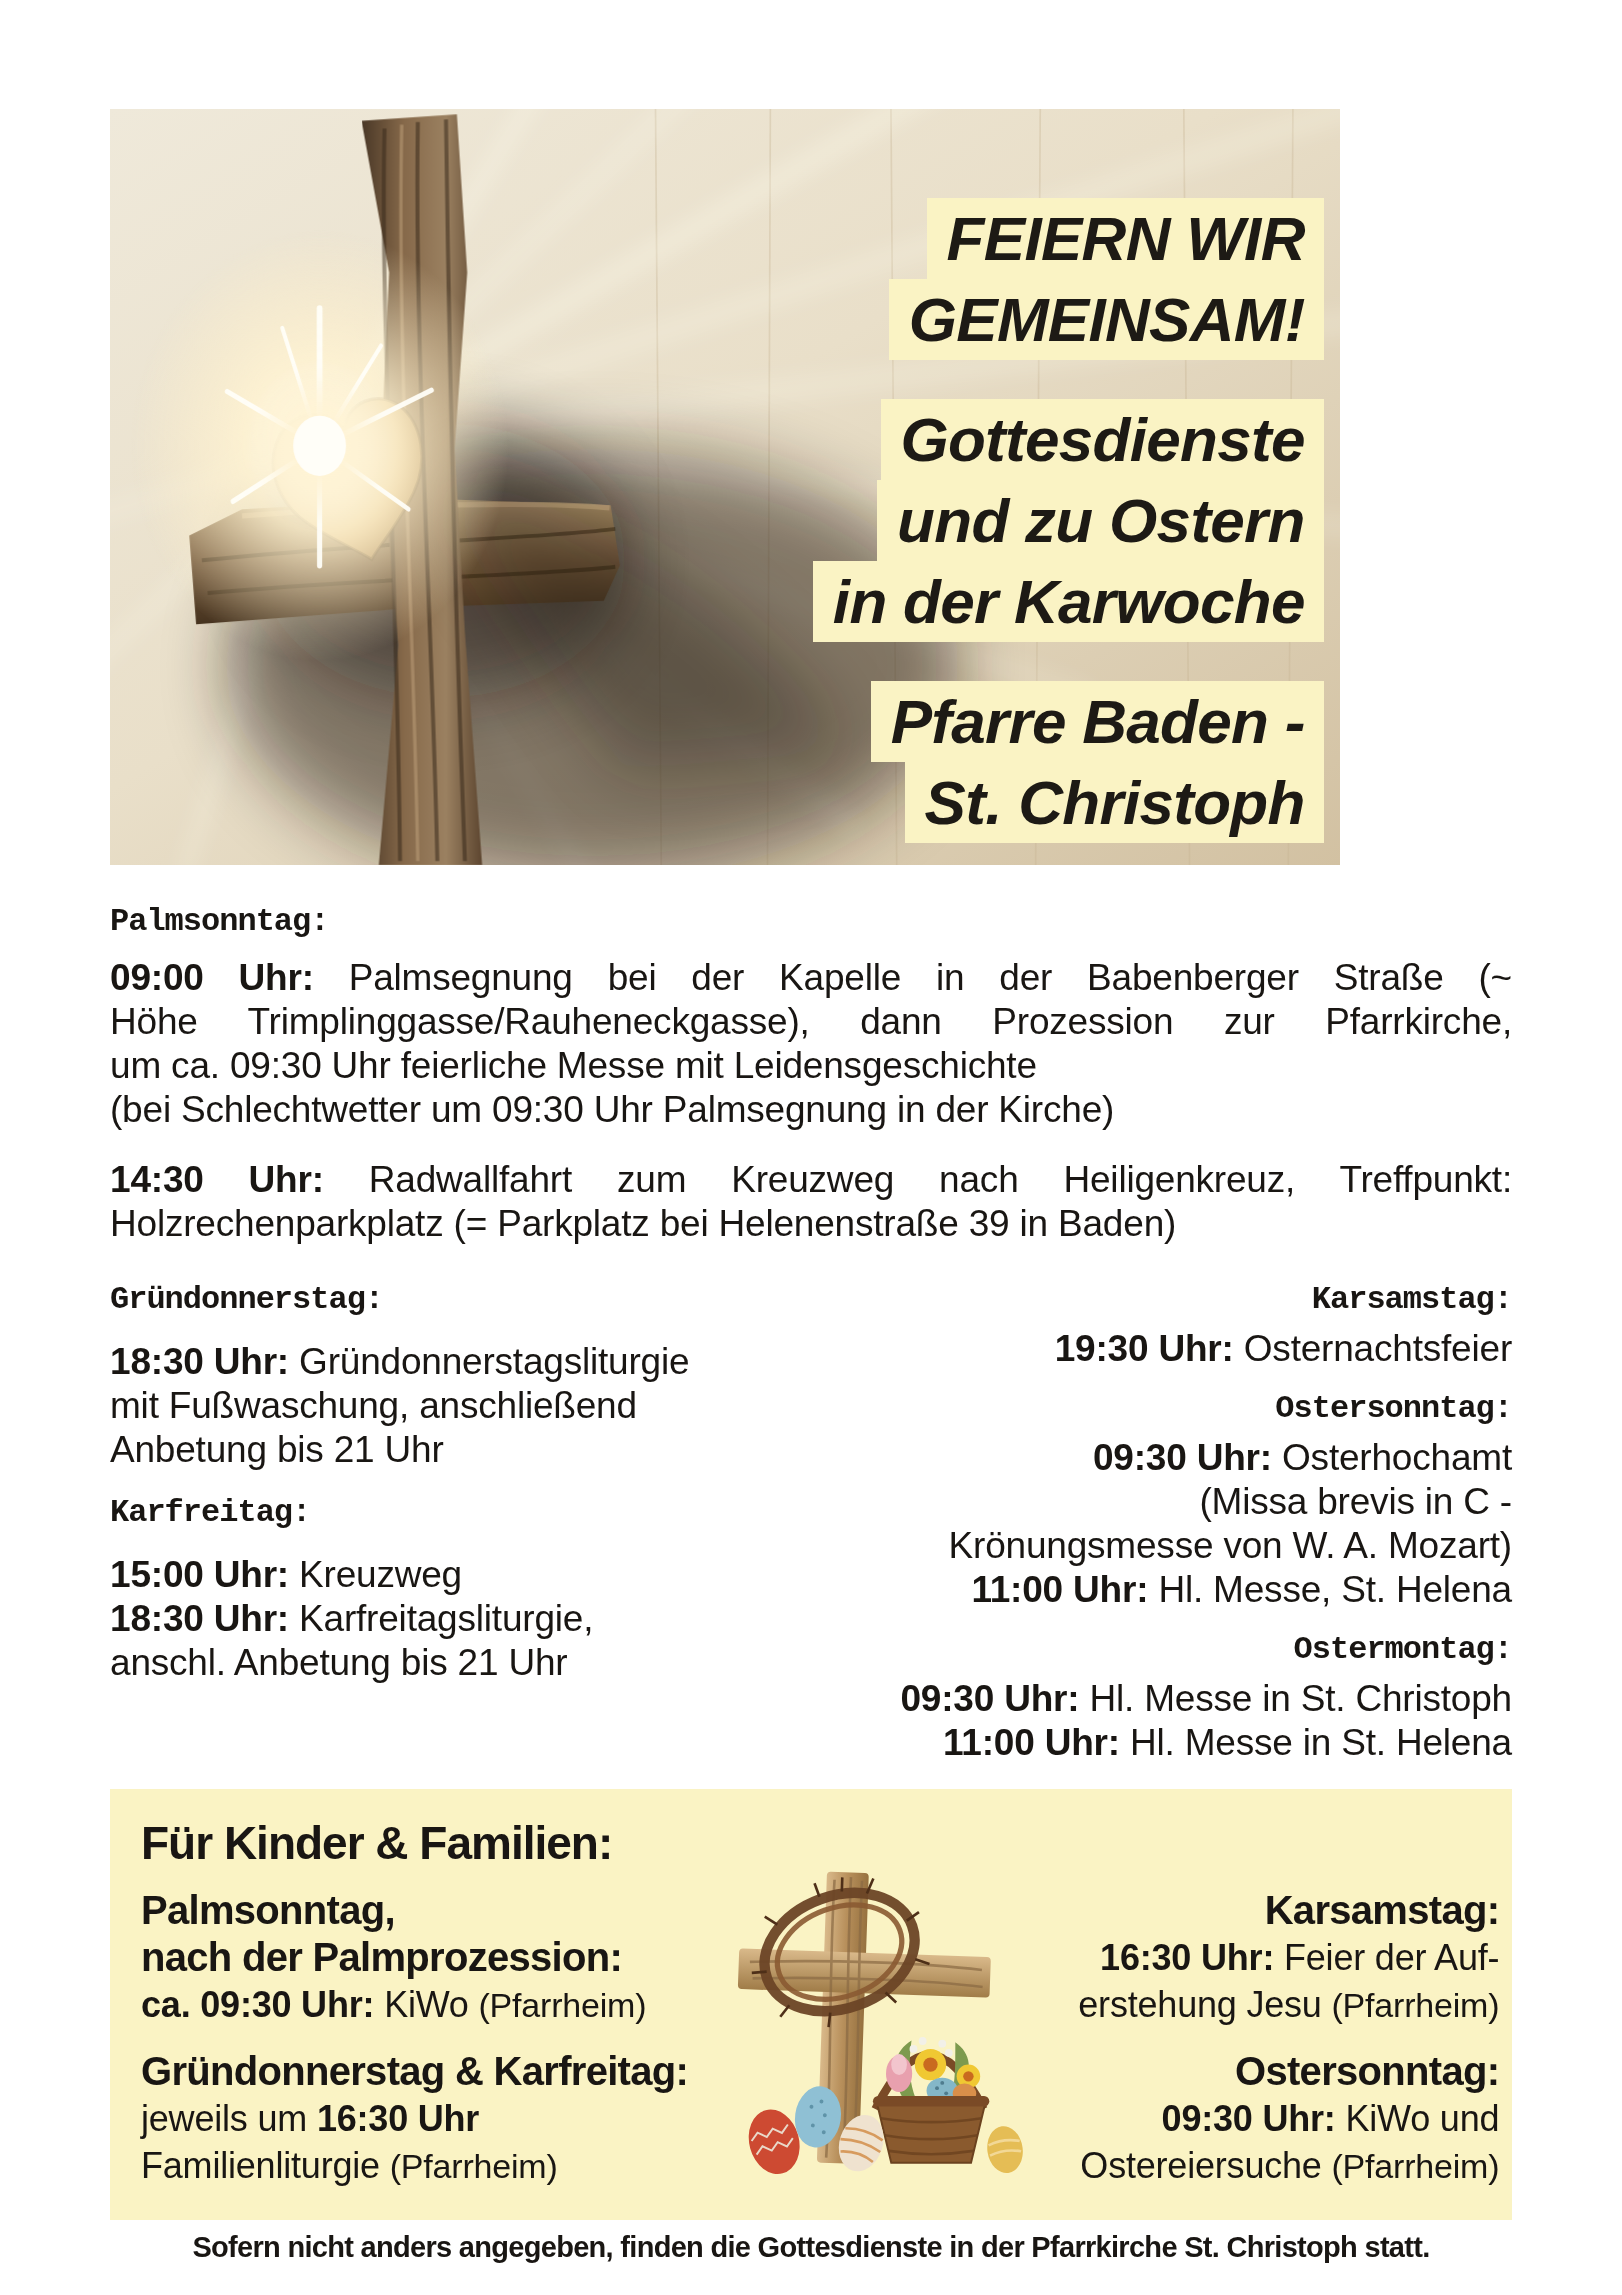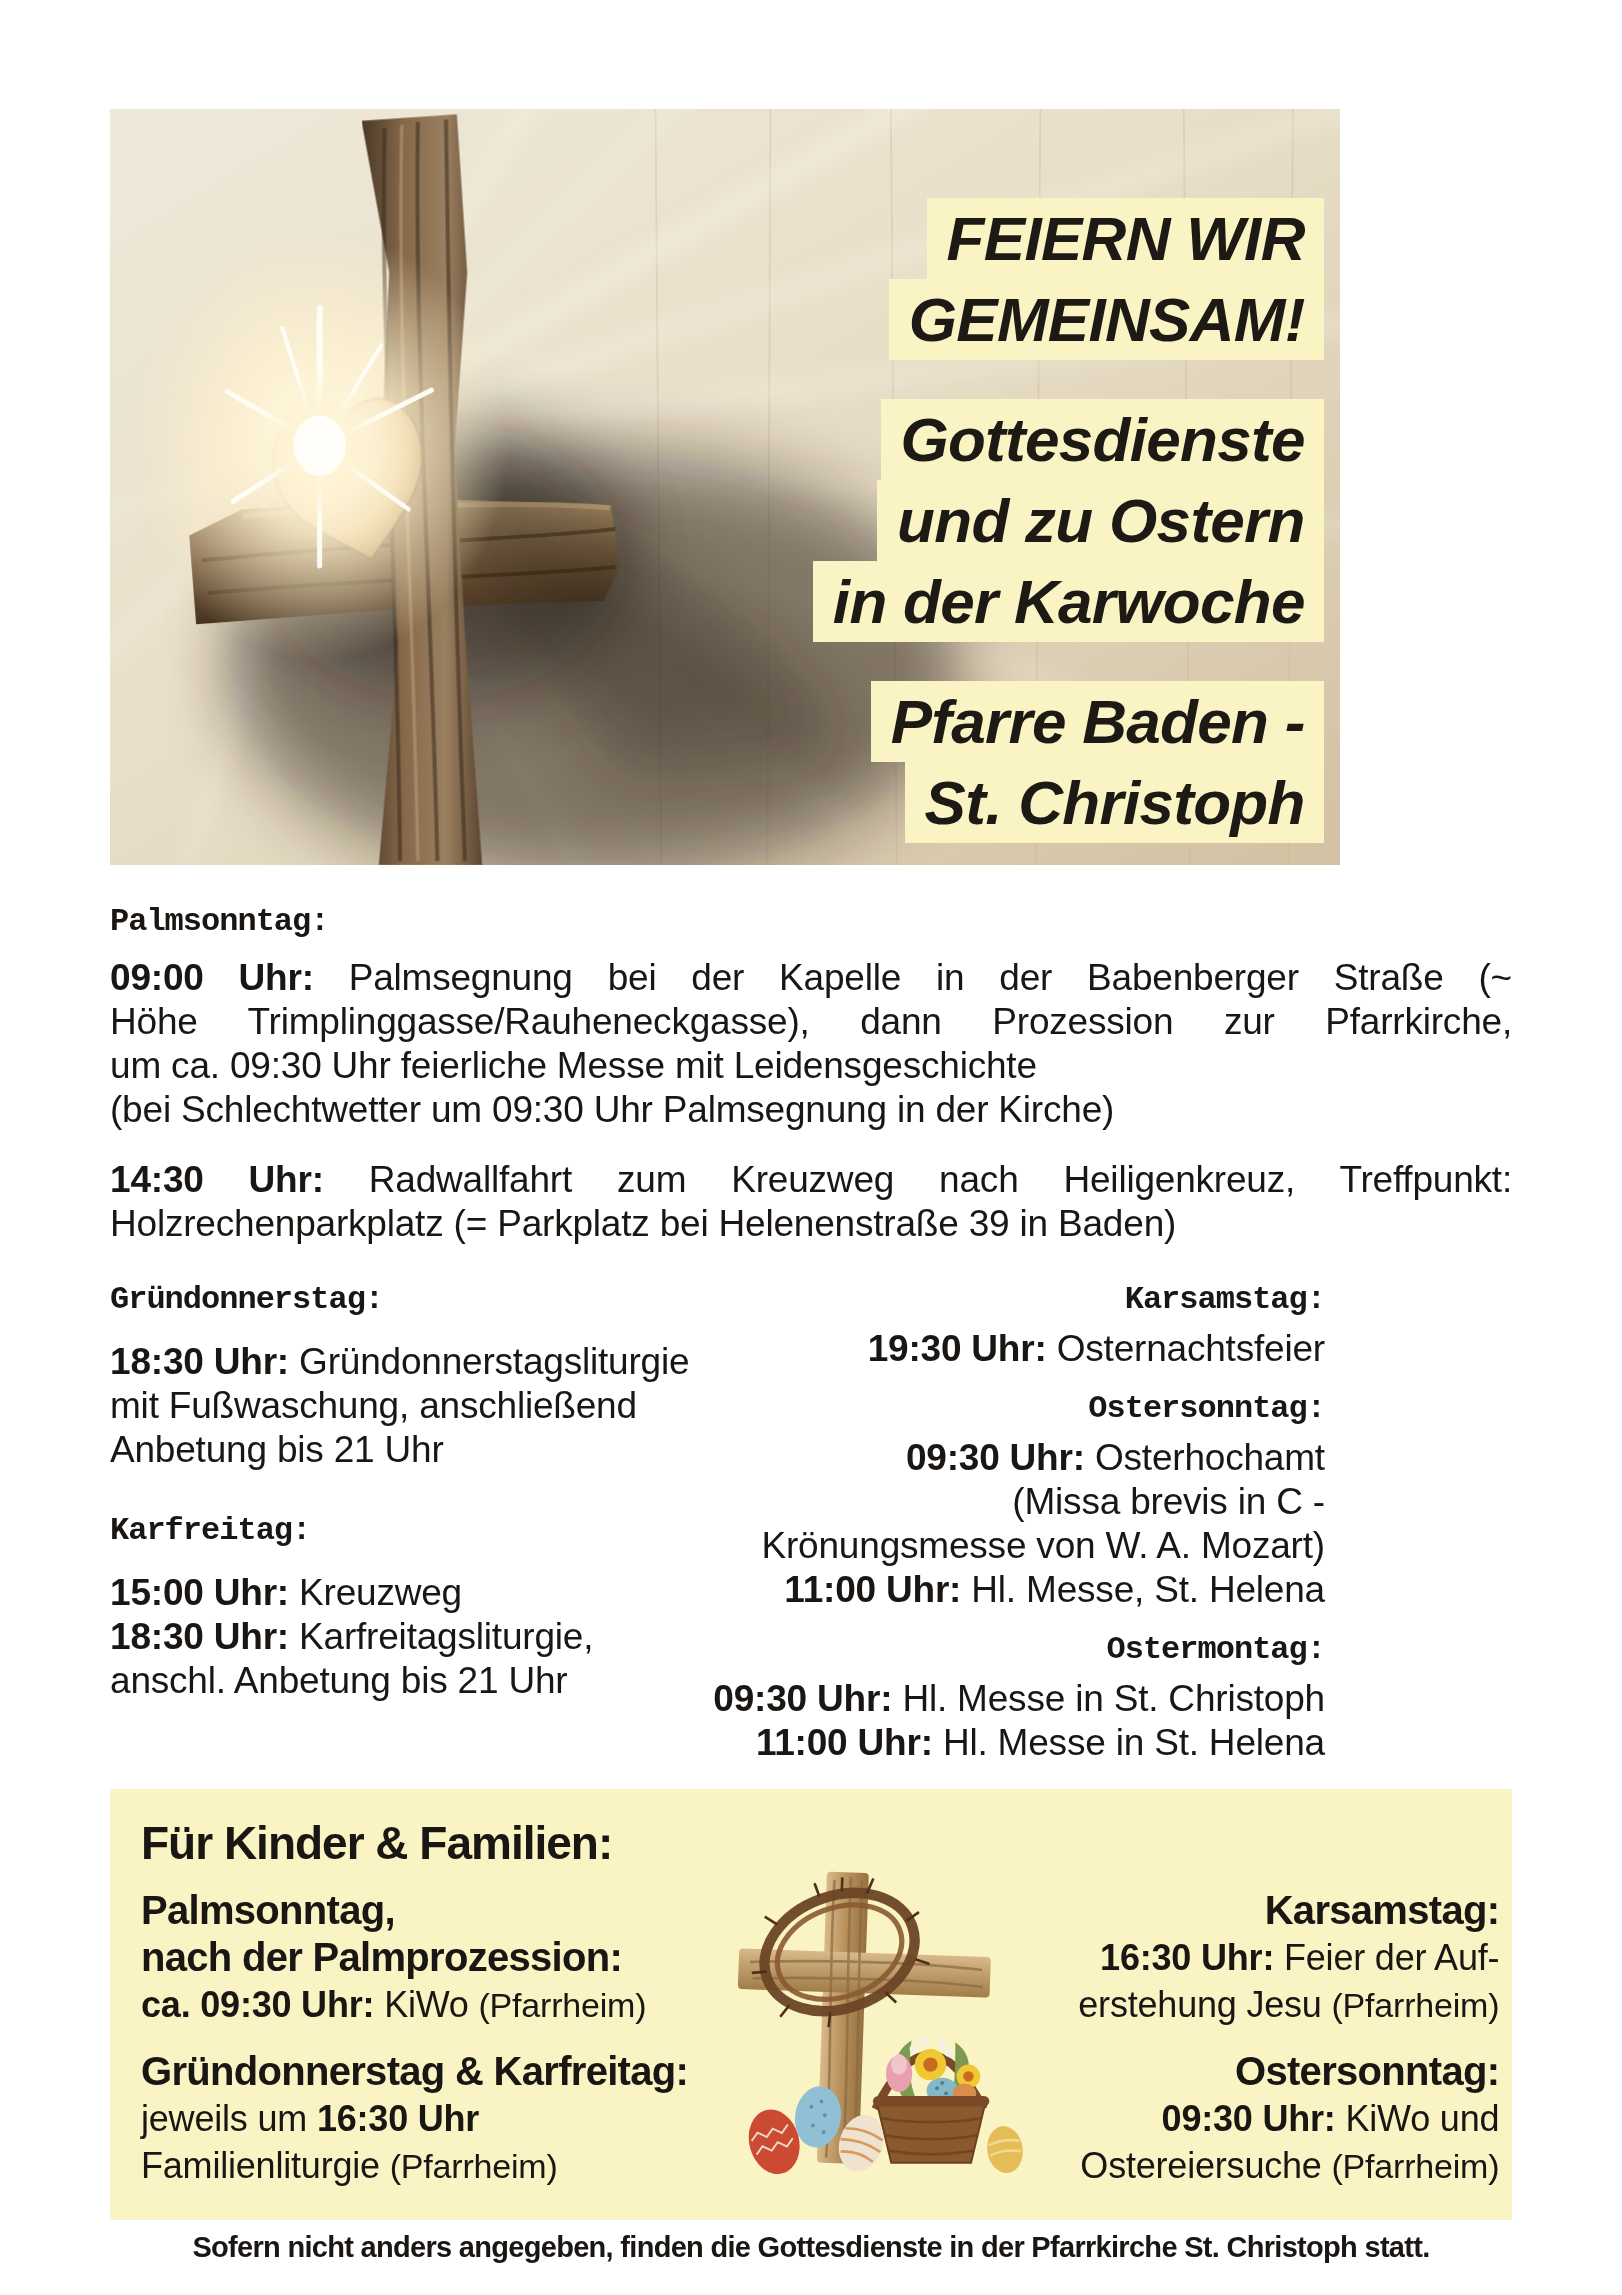--- a/index.html
+++ b/index.html
@@ -39,25 +39,25 @@
   .sec { font-size:32px; font-weight:bold; letter-spacing:-1px; line-height:52px;font-family:Liberation Mono, monospace; }
   .bline { font-size:37px; line-height:44px; letter-spacing:-0.2px; }
   .bline b { font-weight:bold; }
   .jl { text-align: justify; text-align-last: justify; }
   .nw { white-space:nowrap; }
 
   .palm-head { margin-top:31px; }
   .para1 { margin-top:8px; }
   .para2 { margin-top:26px; }
 
-  .cols { display:flex; justify-content:flex-start; margin-top:27.5px;gap:24px; }
+  .cols { display:flex; justify-content:space-between; margin-top:27.5px; }
   .colL { text-align:left; }
   .colR { text-align:right; }
   .colL .sec { margin-bottom:14.4px; }
-  .colL .block2 { margin-top:33px; }
+  .colL .block2 { margin-top:15px; }
   .colR .group { margin-top:11.8px; }
   .colR .group:first-child { margin-top:0; }
   .colR .sec { margin-bottom:1.3px; }
 
   
   .kids {
     position:relative;
     margin-top:23.6px;
     width:1402px;
     background: var(--hl, #faf3c4);

